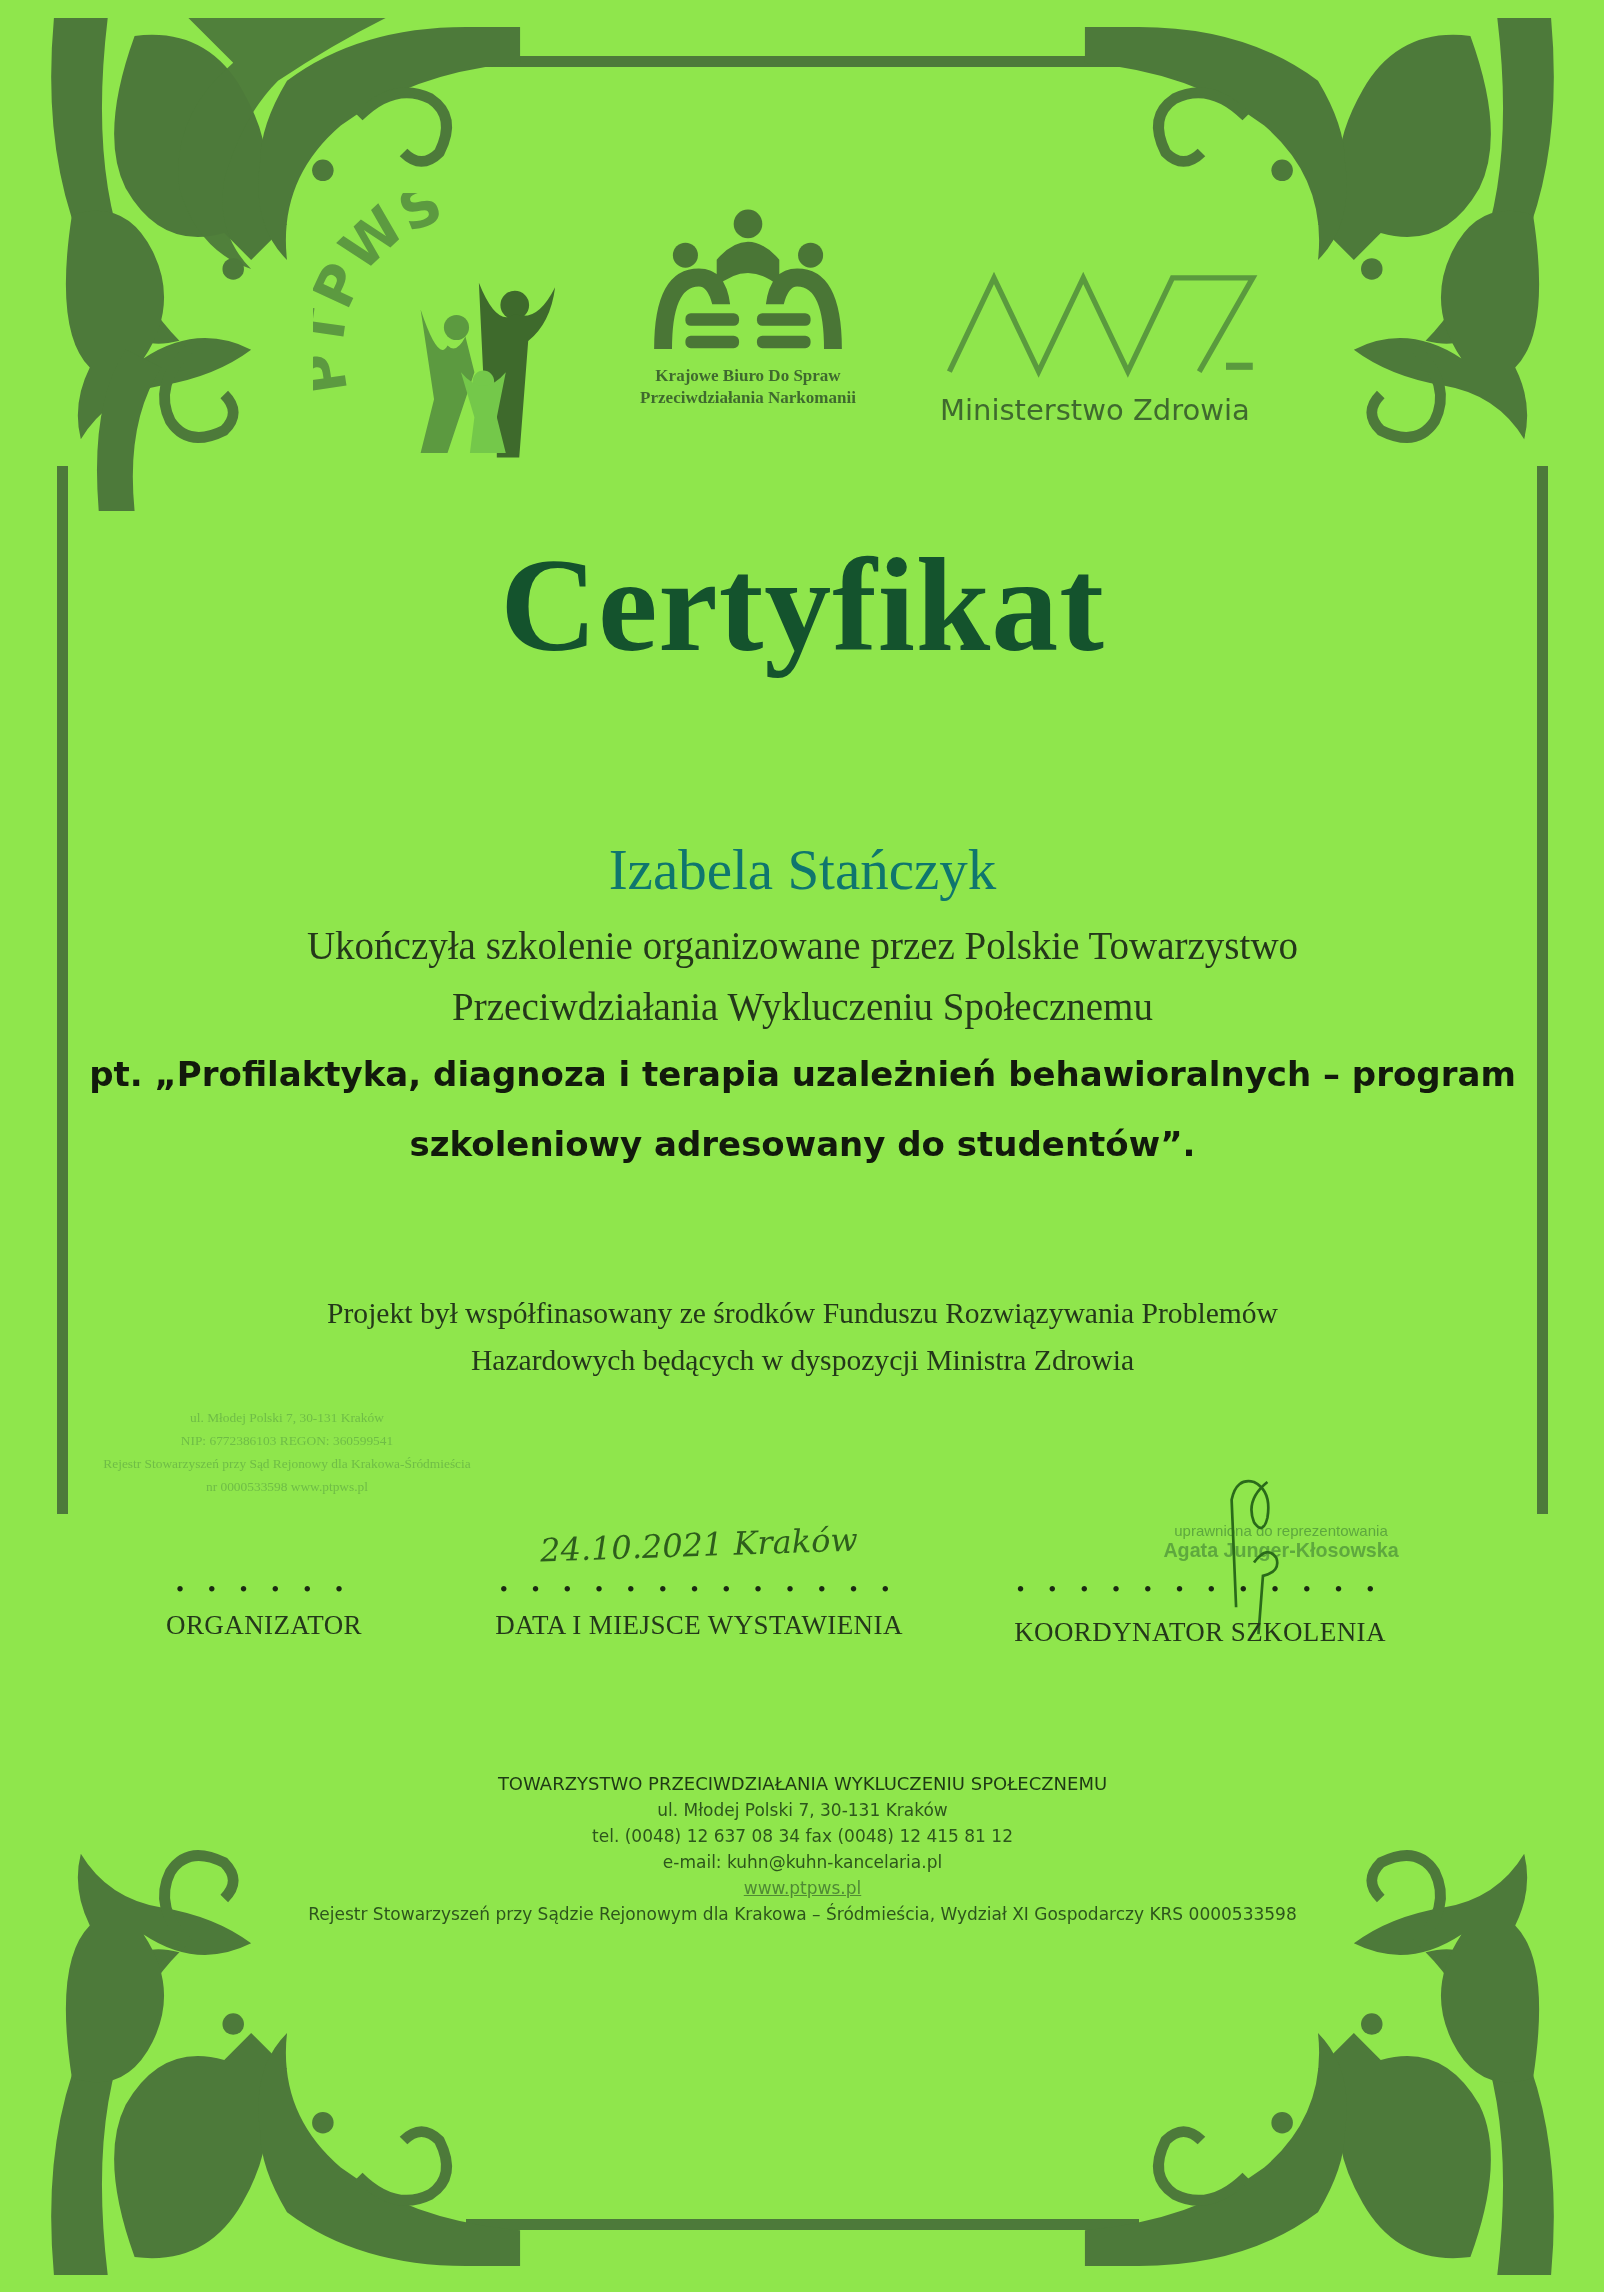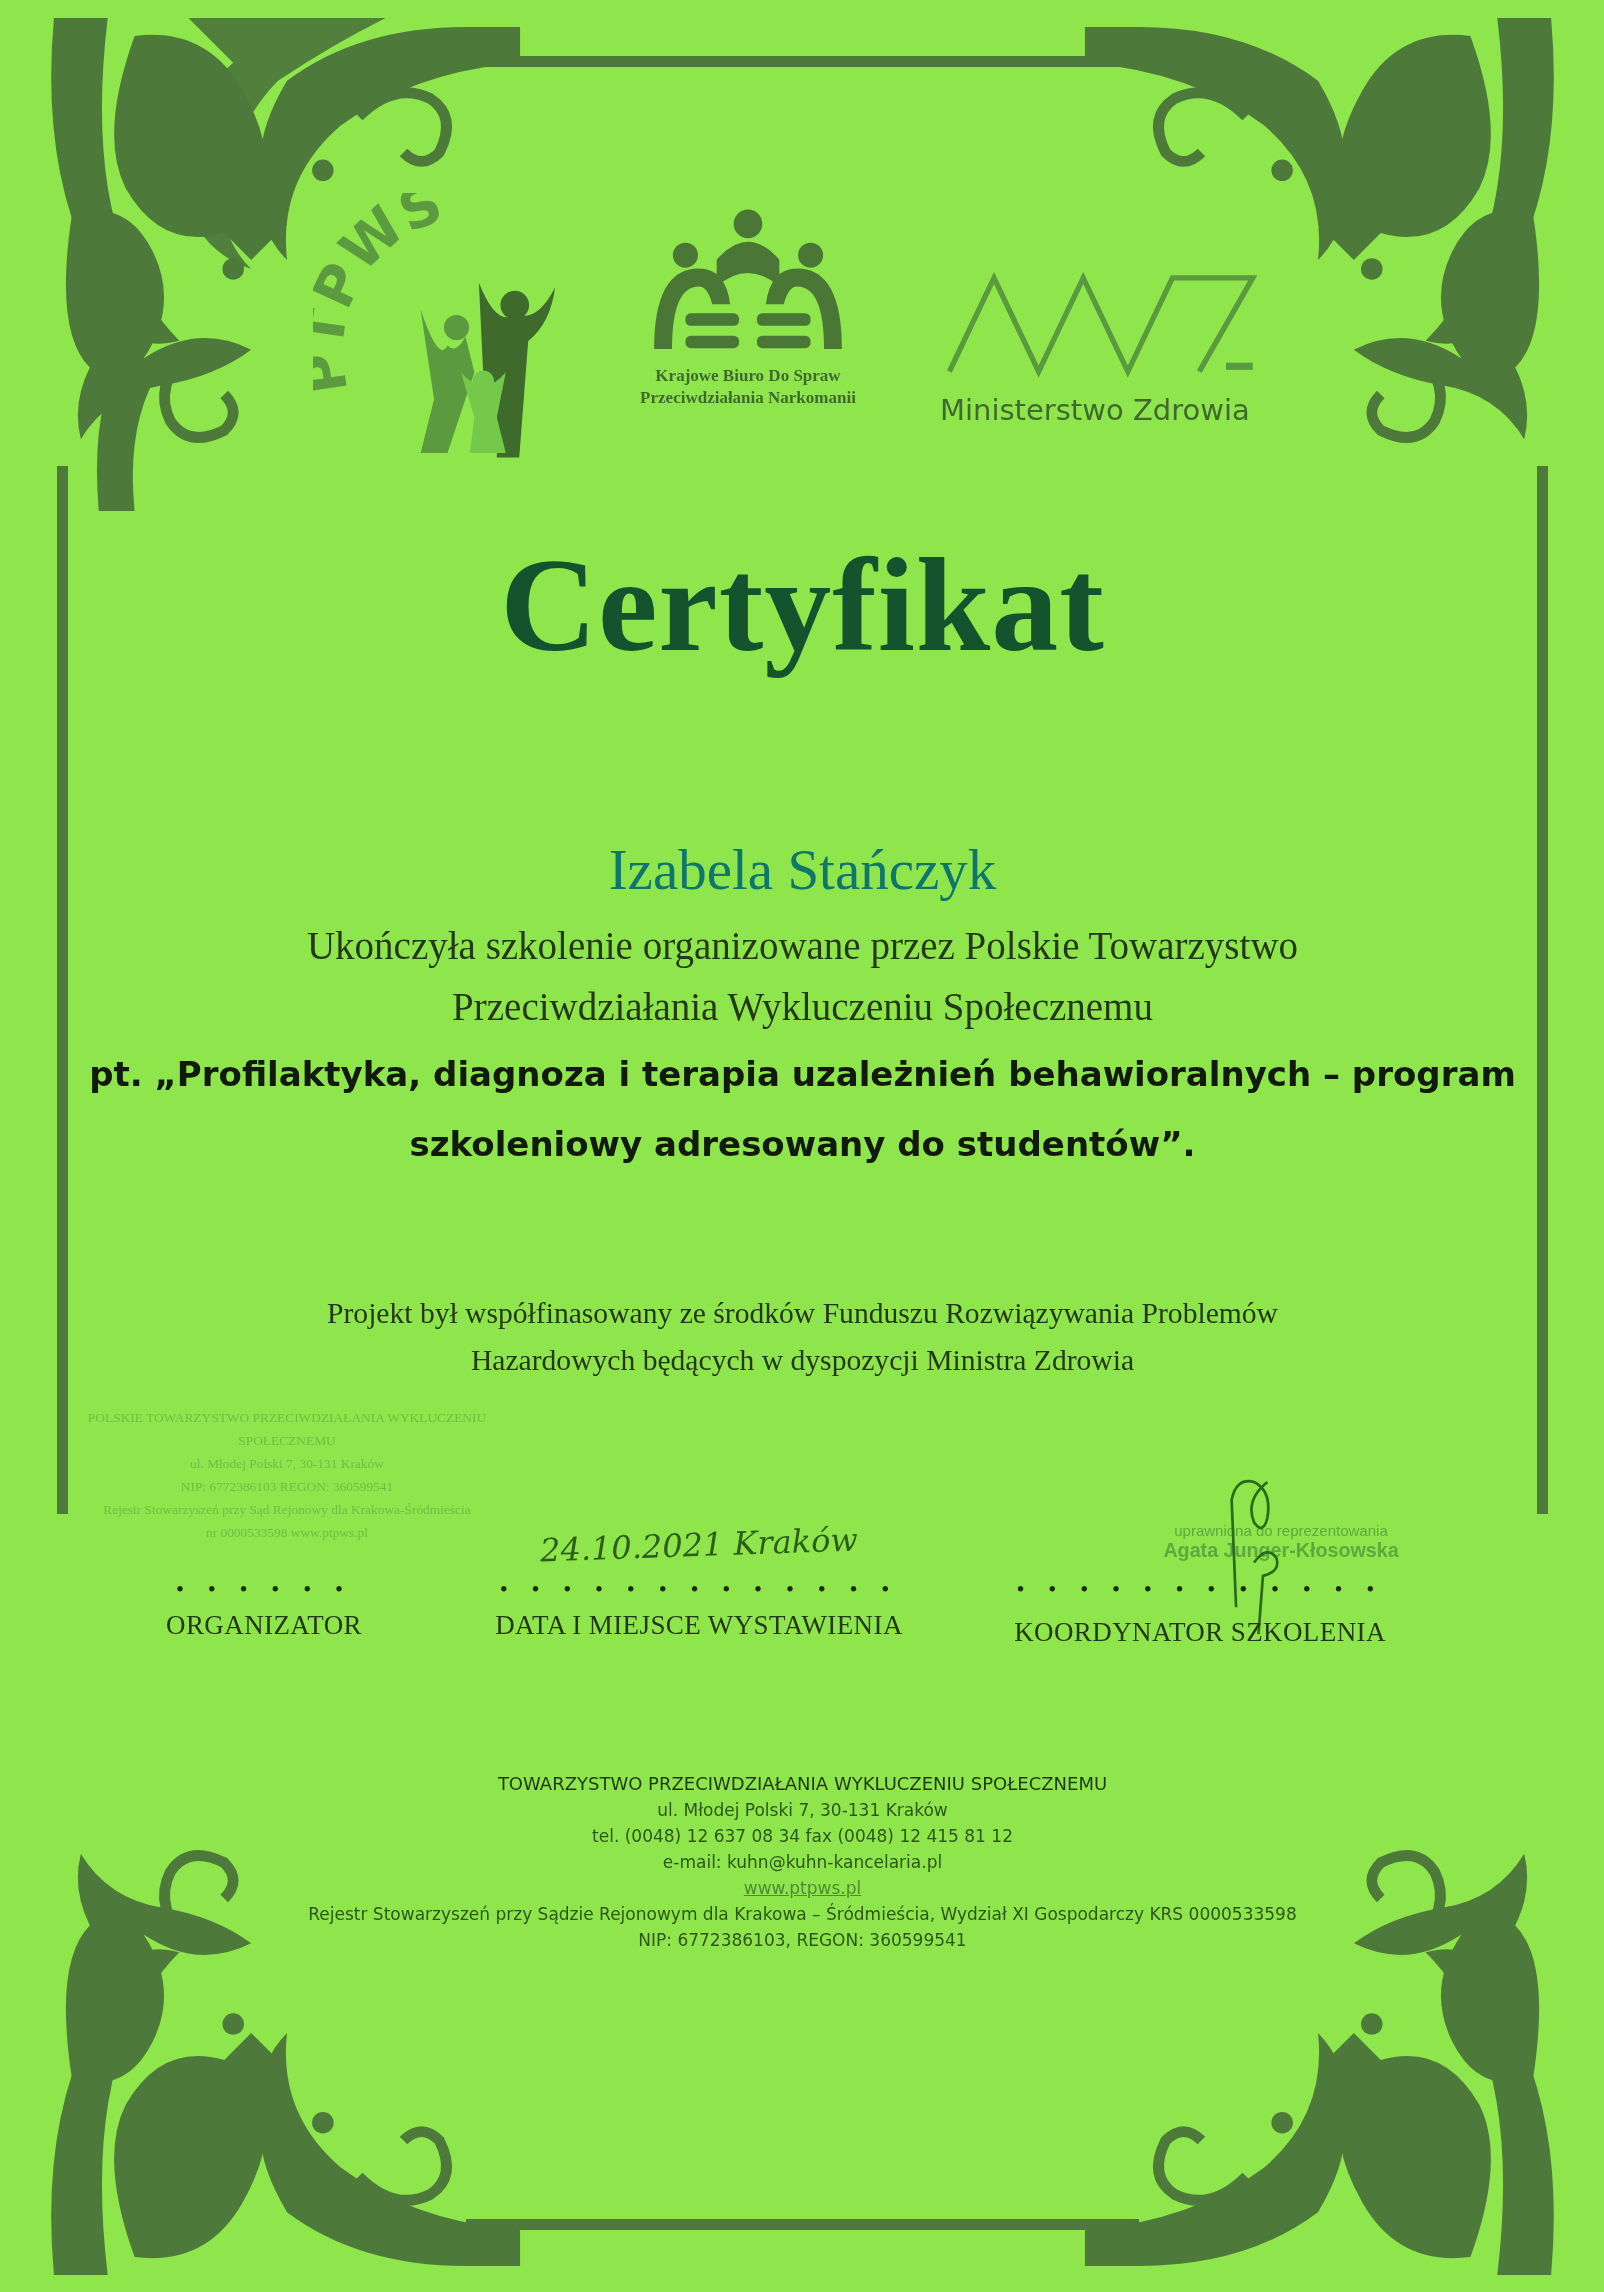--- a/index.html
+++ b/index.html
@@ -145,21 +145,20 @@
   <div>Ukończyła szkolenie organizowane przez Polskie Towarzystwo</div>
   <div>Przeciwdziałania Wykluczeniu Społecznemu</div>
 </div>
 <div class="center course">pt. „Profilaktyka, diagnoza i terapia uzależnień behawioralnych – program szkoleniowy adresowany do studentów”.</div>
 <div class="center funding">
   <div>Projekt był współfinasowany ze środków Funduszu Rozwiązywania Problemów</div>
   <div>Hazardowych będących w dyspozycji Ministra Zdrowia</div>
 </div>
 
 <div class="stamp">
-  <div>POLSKIE TOWARZYSTWO PRZECIWDZIAŁANIA WYKLUCZENIU SPOŁECZNEMU</div>
   <div>ul. Młodej Polski 7, 30-131 Kraków</div>
   <div>NIP: 6772386103   REGON: 360599541</div>
   <div>Rejestr Stowarzyszeń przy Sąd Rejonowy dla Krakowa-Śródmieścia</div>
   <div>nr 0000533598   www.ptpws.pl</div>
 </div>
 
 <div class="sig-col" style="left:152px;width:224px;">
   <div style="height:63px;"></div>
   <div class="dots">• • • • • •</div>
   <div class="sig-label" style="margin-top:7.2px;">ORGANIZATOR</div>
@@ -185,15 +184,14 @@
   <div class="sig-label" style="margin-top:14px;">KOORDYNATOR SZKOLENIA</div>
 </div>
 
 <div class="center footer">
   <div class="org">TOWARZYSTWO PRZECIWDZIAŁANIA WYKLUCZENIU SPOŁECZNEMU</div>
   <div>ul. Młodej Polski 7, 30-131 Kraków</div>
   <div>tel. (0048) 12 637 08 34 fax (0048) 12 415 81 12</div>
   <div>e-mail: kuhn@kuhn-kancelaria.pl</div>
   <div class="www">www.ptpws.pl</div>
   <div>Rejestr Stowarzyszeń przy Sądzie Rejonowym dla Krakowa – Śródmieścia, Wydział XI Gospodarczy KRS 0000533598</div>
-  <div>NIP: 6772386103, REGON: 360599541</div>
 </div>
 
 
 </body></html>

